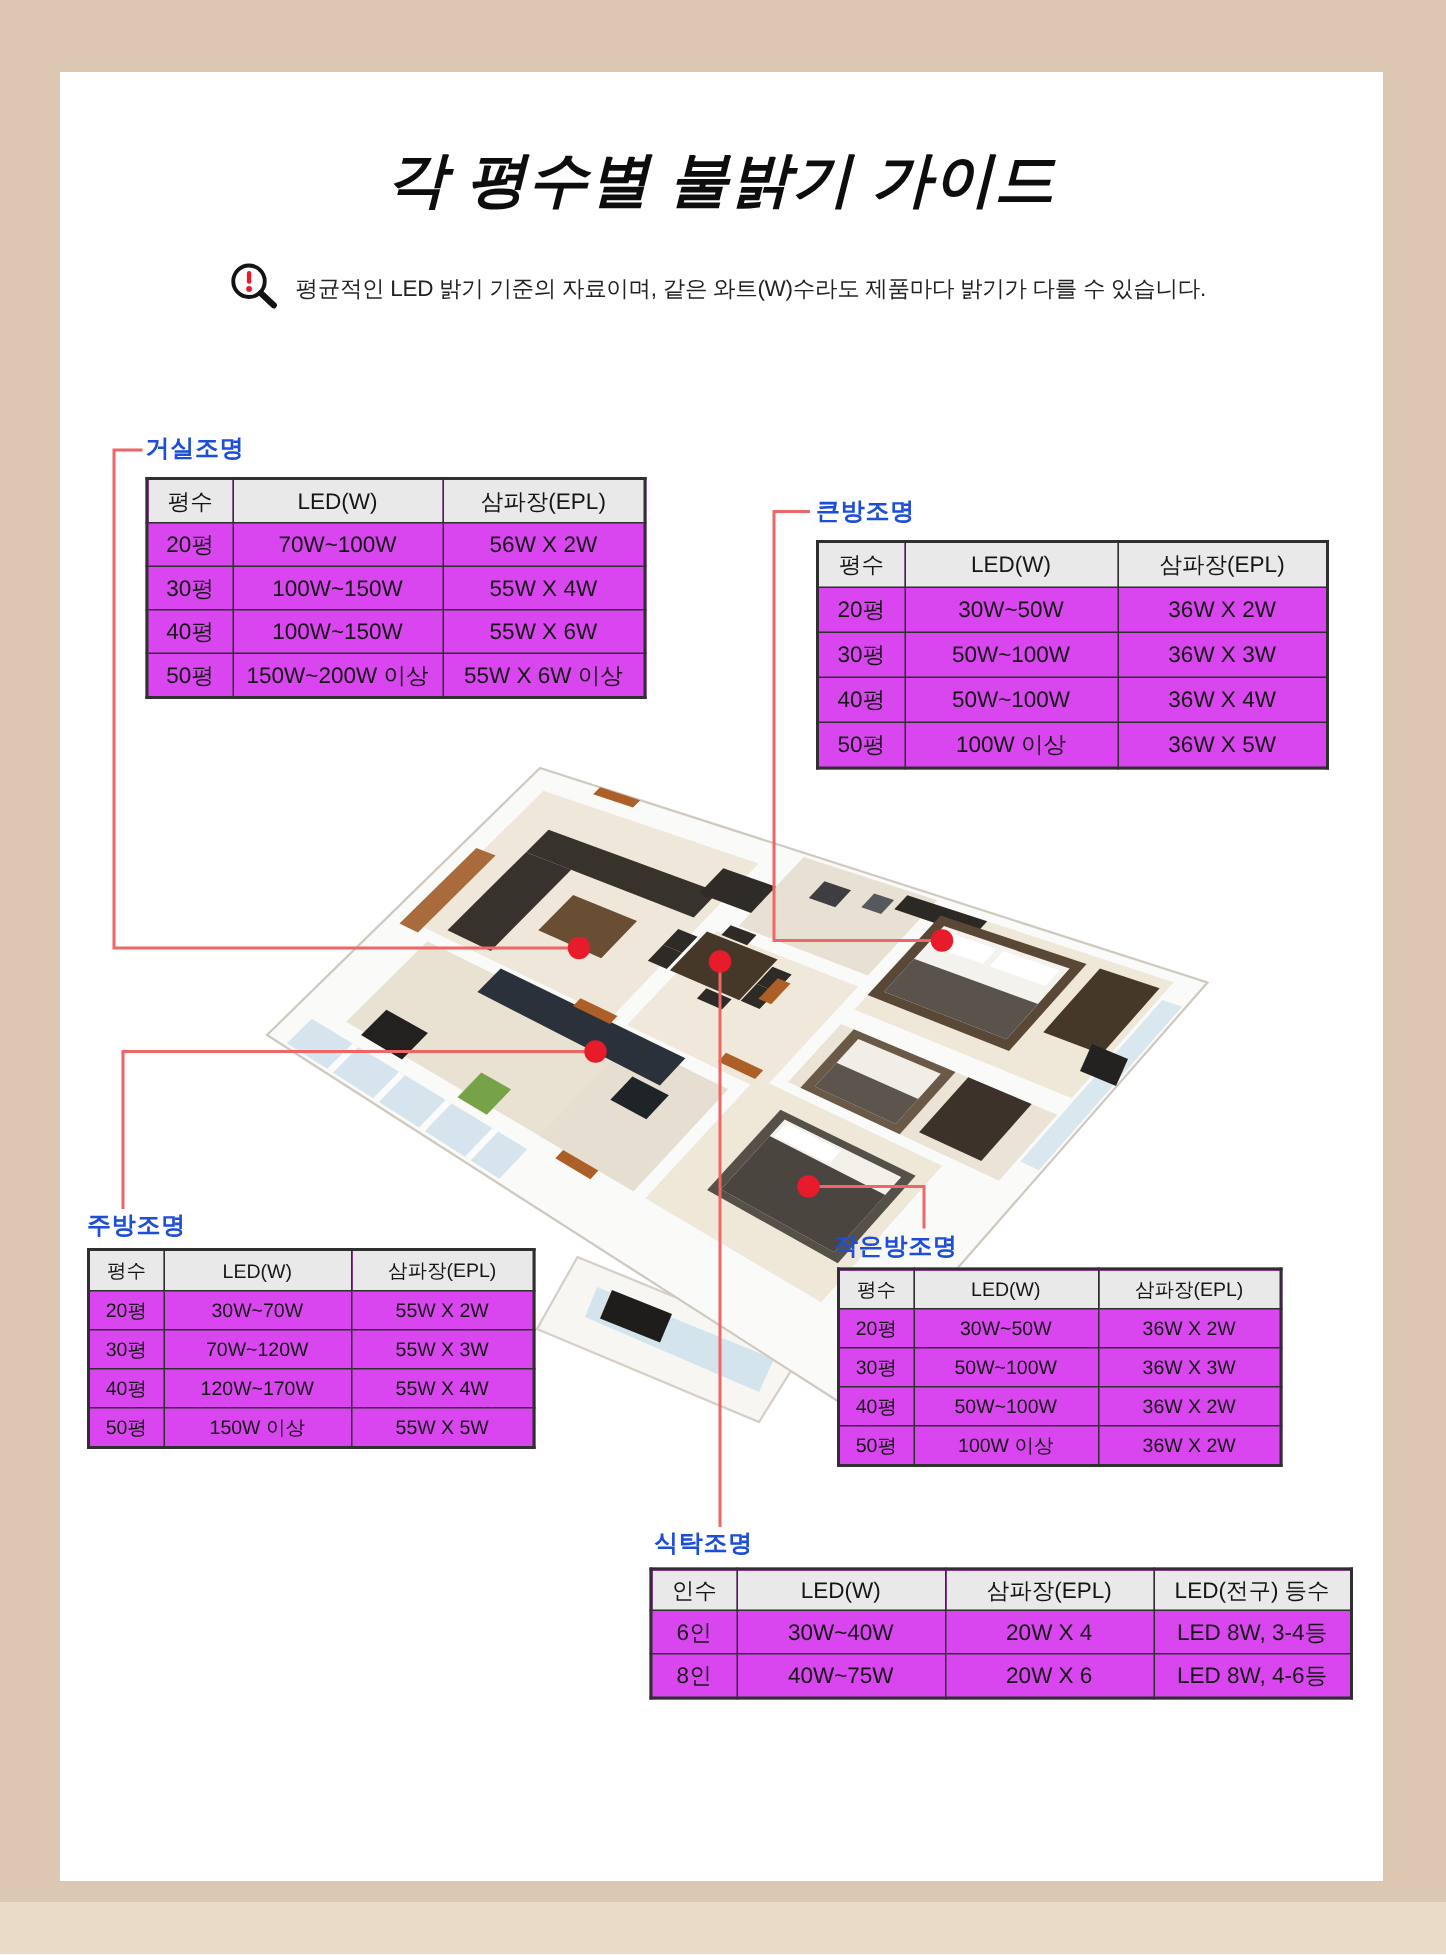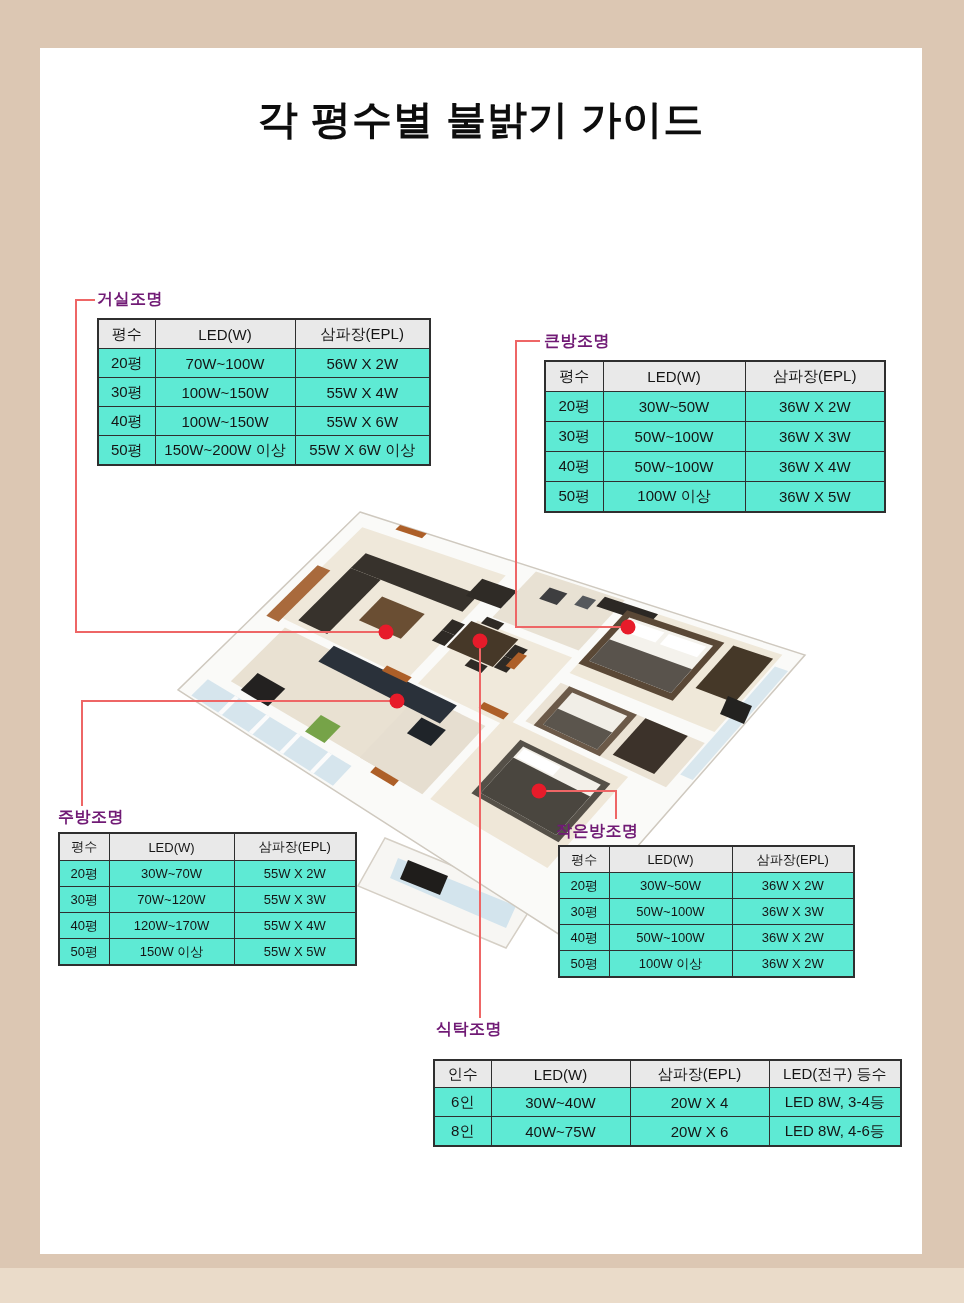--- a/index.html
+++ b/index.html
@@ -5,27 +5,27 @@
   html,body{margin:0;padding:0;background:#ffffff;}
   .page{position:relative;width:964px;height:1303px;background:#ffffff;overflow:hidden;
         font-family:"Liberation Sans","DejaVu Sans",sans-serif;}
   .frame{position:absolute;background:#dcc7b3;}
   .frame.top{left:0;top:0;width:964px;height:48px;}
   .frame.left{left:0;top:48px;width:40px;height:1206px;}
   .frame.right{left:922px;top:48px;width:42px;height:1206px;}
   .frame.bottom-dark{left:0;top:1254px;width:964px;height:14px;}
   .frame.bottom-light{left:0;top:1268px;width:964px;height:35px;background:#eadbc9;}
   .title{position:absolute;left:40px;top:92px;width:882px;text-align:center;
-         font-size:40px;font-weight:bold;letter-spacing:1px;color:#0d0d0d;}
+         font-size:40px;font-weight:bold;letter-spacing:1px;color:#0d0d0d;font-style:italic;}
   .notice{position:absolute;left:150px;top:173px;display:flex;align-items:center;gap:9px;}
   .notice-text{font-size:15px;color:#222222;letter-spacing:-0.2px;}
   .overlay{position:absolute;left:0;top:0;pointer-events:none;}
   .section{position:absolute;}
-  .sec-label{font-size:16px;font-weight:bold;color:#701a75;letter-spacing:0.5px;white-space:nowrap;}
-  table.dtable{border-collapse:collapse;table-layout:fixed;background:#5eead4;border:2px solid #2f2f2f;}
+  .sec-label{font-size:16px;font-weight:bold;color:#1d4ed8;letter-spacing:0.5px;white-space:nowrap;}
+  table.dtable{border-collapse:collapse;table-layout:fixed;background:#d946ef;border:2px solid #2f2f2f;}
   table.dtable th,table.dtable td{border:1px solid #2f2f2f;text-align:center;vertical-align:middle;
       padding:0;color:#151515;font-weight:normal;white-space:nowrap;overflow:hidden;}
   table.dtable th{background:#e9e9e9;}
   
   .sec-0 table{width:332px;font-size:15px;}  .sec-0 th{height:28px;} .sec-0 td{height:28px;}
   .sec-1 table{width:340px;font-size:15px;}  .sec-1 th{height:29px;} .sec-1 td{height:29px;}
   .sec-2 table{width:297px;font-size:13px;}  .sec-2 th{height:26px;} .sec-2 td{height:25px;}
   .sec-3 table{width:295px;font-size:13px;}  .sec-3 th{height:25px;} .sec-3 td{height:25px;}
   .sec-4 table{width:467px;font-size:15px;}  .sec-4 th{height:26px;} .sec-4 td{height:28px;}
   .tbl-wrap{position:absolute;}
@@ -36,20 +36,29 @@
 <div class="page">
 
   <div class="frame top"></div>
   <div class="frame left"></div>
   <div class="frame right"></div>
   <div class="frame bottom-dark"></div>
   <div class="frame bottom-light"></div>
 
   <div class="title">각 평수별 불밝기 가이드</div>
 
+  <div class="notice">
+    <svg width="38" height="38" viewBox="0 0 38 38">
+      <circle cx="16" cy="14.5" r="10.5" fill="none" stroke="#141414" stroke-width="2.6"></circle>
+      <line x1="24" y1="22.5" x2="32.5" y2="30.5" stroke="#141414" stroke-width="4.2" stroke-linecap="round"></line>
+      <rect x="14.6" y="7.6" width="2.9" height="8.6" rx="1.4" fill="#e71b2a"></rect>
+      <circle cx="16.05" cy="19.6" r="1.9" fill="#e71b2a"></circle>
+    </svg>
+    <span class="notice-text">평균적인 LED 밝기 기준의 자료이며, 같은 와트(W)수라도 제품마다 밝기가 다를 수 있습니다.</span>
+  </div>
 
   <svg class="overlay" width="964" height="1303" viewBox="0 0 964 1303">
     <g>
 
       <polygon points="385,838 536,900 506,948 358,886" fill="#f7f6f3" stroke="#d5cfc5" stroke-width="1.5"></polygon>
       <polygon points="398,858 516,906 506,928 390,878" fill="#d3e4ed"></polygon>
       <polygon points="408,860 448,876 440,895 400,879" fill="#1f1d1b"></polygon>
 
       <g id="fp-dynamic">
           <polygon points="360,512 805,655 560,935 178,690" fill="#fafaf8" stroke="#cfc9bf" stroke-width="1.5"></polygon>
@@ -284,21 +293,21 @@
               <td>50평</td>
               <td>100W 이상</td>
               <td>36W X 2W</td>
             </tr>
           </tbody>
         </table>
       </div>
   </section>
   <section class="section sec-4" style="left: 436px; top: 1019px;">
     <div class="sec-label">식탁조명</div>
-    <div class="tbl-wrap" style="left: -3px; top: 40px;">
+    <div class="tbl-wrap" style="left: -3px; top: 26px;">
         <table class="dtable">
           <colgroup>
             <col style="width: 57px;">
             <col style="width: 139px;">
             <col style="width: 139px;">
             <col style="width: 132px;">
           </colgroup>
           <thead>
             <tr>
               <th>인수</th>

